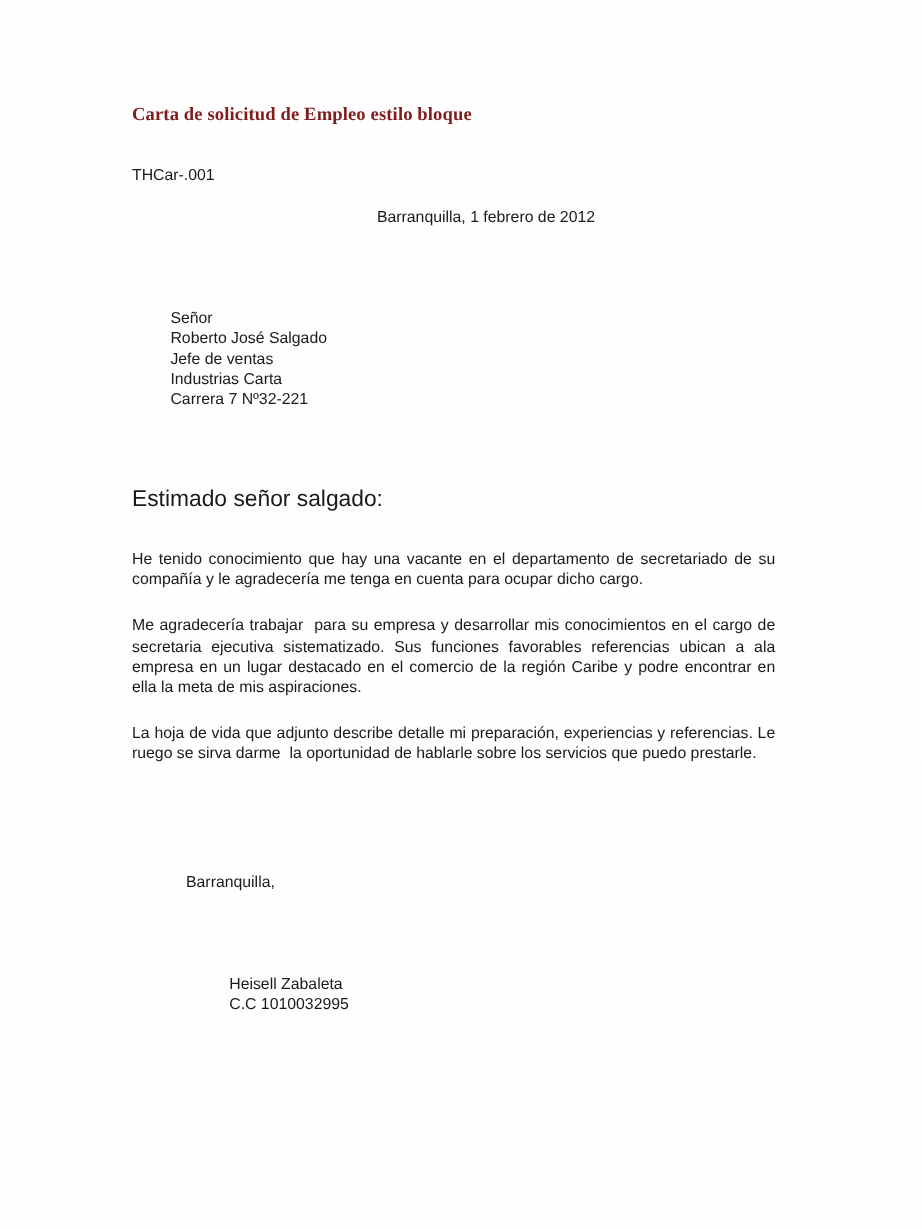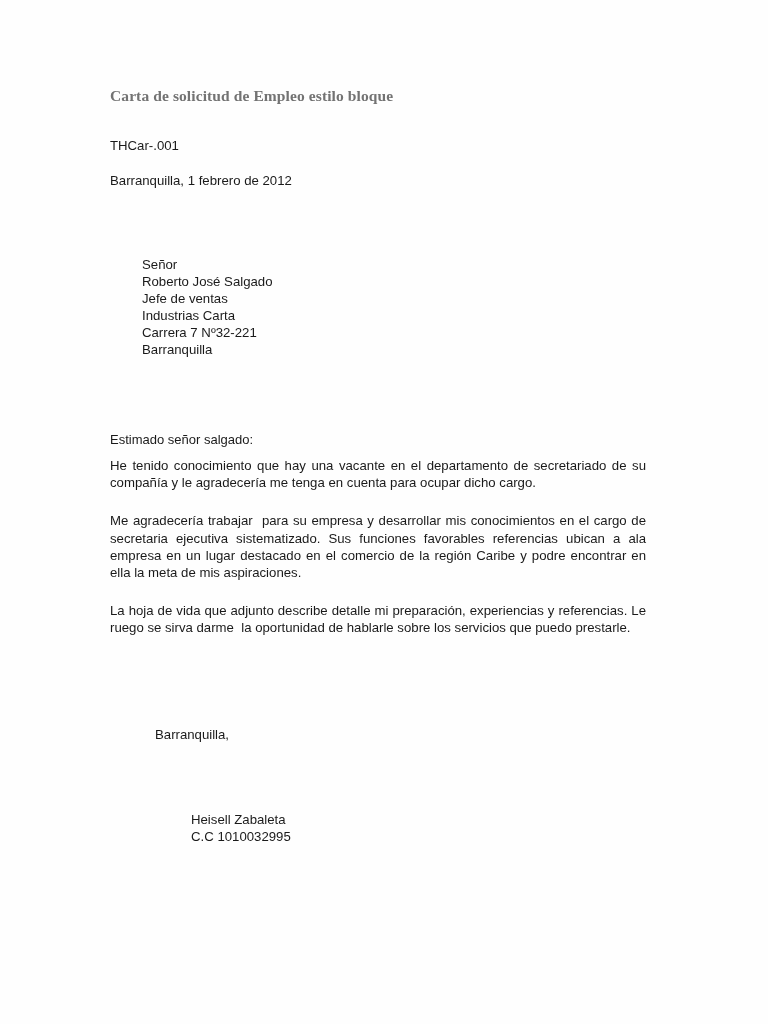--- a/index.html
+++ b/index.html
@@ -20,58 +20,59 @@
   .doc-title {
     position: absolute;
     left: 110px;
     top: 86px;
     width: 560px;
     font-family: "Liberation Serif", serif;
     font-weight: bold;
     font-size: 15.5px;
     line-height: 19px;
     letter-spacing: 0.1px;
-    color: #737373;
+    color: #7f1d1d;
   }
   .ref-line {
     position: absolute;
     left: 110px;
     top: 137px;
     width: 590px;
     text-align: left;
     font-size: 13.2px;
     line-height: 17px;
   }
   .date-line {
     position: absolute;
     left: 110px;
     top: 172px;
     width: 590px;
+    text-align: center;
     font-size: 13.2px;
     line-height: 17px;
   }
   .address-block {
     position: absolute;
     left: 110px;
     top: 256px;
     width: 420px;
     font-size: 13.2px;
     line-height: 17px;
   }
   .address-block .addr-line {
     display: block;
     white-space: pre;
     margin-left: 32px;
   }
   .salutation {
     position: absolute;
     left: 110px;
-    top: 431px;
+    top: 408px;
     width: 480px;
-    font-size: 13px;
+    font-size: 19px;
     line-height: 17px;
   }
   .body-block {
     position: absolute;
     left: 110px;
     top: 457px;
     width: 548px;
     font-size: 13.2px;
     line-height: 17.2px;
   }
@@ -115,21 +116,20 @@
   <div class="ref-line">THCar-.001</div>
 
   <div class="date-line">Barranquilla, 1 febrero de 2012</div>
 
   <div class="address-block">
     <span class="addr-line">Señor</span>
     <span class="addr-line">Roberto José Salgado</span>
     <span class="addr-line">Jefe de ventas</span>
     <span class="addr-line">Industrias Carta</span>
     <span class="addr-line">Carrera 7 Nº32-221</span>
-    <span class="addr-line">Barranquilla</span>
   </div>
 
   <div class="salutation">Estimado señor salgado:</div>
 
   <div class="body-block">
     <p class="para">He tenido conocimiento que hay una vacante en el departamento de secretariado de su compañía y le agradecería me tenga en cuenta para ocupar dicho cargo.</p>
     <p class="para">Me agradecería trabajar  para su empresa y desarrollar mis conocimientos en el cargo de secretaria ejecutiva sistematizado. Sus funciones favorables referencias ubican a ala empresa en un lugar destacado en el comercio de la región Caribe y podre encontrar en ella la meta de mis aspiraciones.</p>
     <p class="para">La hoja de vida que adjunto describe detalle mi preparación, experiencias y referencias. Le ruego se sirva darme  la oportunidad de hablarle sobre los servicios que puedo prestarle.</p>
   </div>
 

